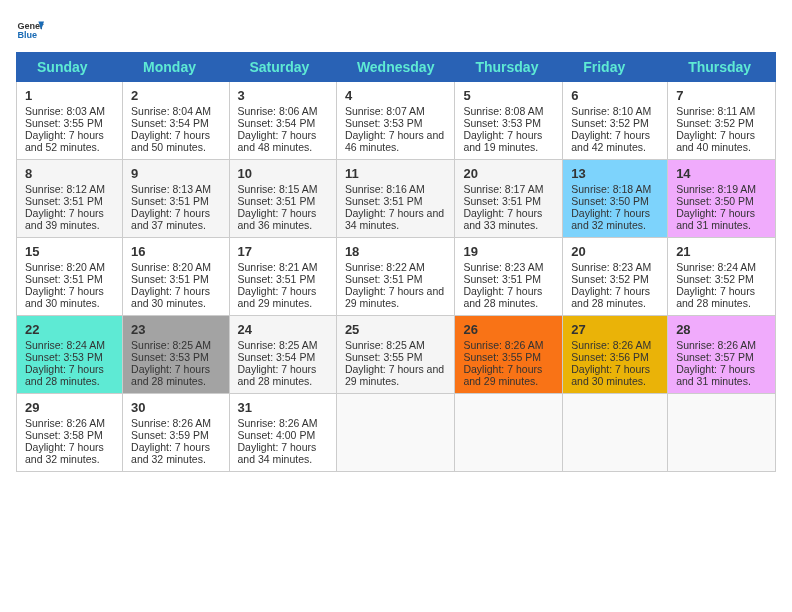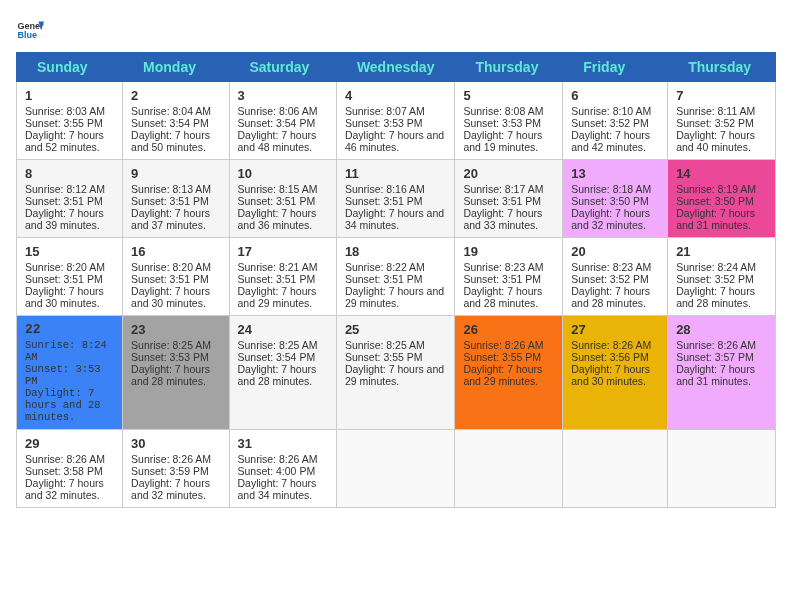--- a/index.html
+++ b/index.html
@@ -114,34 +114,34 @@
         <td><span class="day-num">5</span><span>Sunrise: 8:08 AM<br></span><span>Sunset: 3:53 PM<br></span><span>Daylight: 7 hours and 19 minutes.</span></td>
         <td><span class="day-num">6</span><span>Sunrise: 8:10 AM<br></span><span>Sunset: 3:52 PM<br></span><span>Daylight: 7 hours and 42 minutes.</span></td>
         <td><span class="day-num">7</span><span>Sunrise: 8:11 AM<br></span><span>Sunset: 3:52 PM<br></span><span>Daylight: 7 hours and 40 minutes.</span></td>
       </tr>
       <tr>
         <td style="background: rgb(245, 245, 245);"><span class="day-num">8</span><span>Sunrise: 8:12 AM<br></span><span>Sunset: 3:51 PM<br></span><span>Daylight: 7 hours and 39 minutes.</span></td>
         <td style="background: rgb(245, 245, 245);"><span class="day-num">9</span><span>Sunrise: 8:13 AM<br></span><span>Sunset: 3:51 PM<br></span><span>Daylight: 7 hours and 37 minutes.</span></td>
         <td style="background: rgb(245, 245, 245); margin-top: 32px;"><span class="day-num">10</span><span>Sunrise: 8:15 AM<br></span><span>Sunset: 3:51 PM<br></span><span>Daylight: 7 hours and 36 minutes.</span></td>
         <td style="background: rgb(245, 245, 245);"><span class="day-num">11</span><span>Sunrise: 8:16 AM<br></span><span>Sunset: 3:51 PM<br></span><span>Daylight: 7 hours and 34 minutes.</span></td>
         <td style="background: rgb(245, 245, 245);"><span class="day-num">20</span><span>Sunrise: 8:17 AM<br></span><span>Sunset: 3:51 PM<br></span><span>Daylight: 7 hours and 33 minutes.</span></td>
-        <td style="background: #f0abfc;"><span class="day-num">13</span><span>Sunrise: 8:18 AM<br></span><span>Sunset: 3:50 PM<br></span><span>Daylight: 7 hours and 32 minutes.</span></td>
-        <td style="background: #ec4899;"><span class="day-num">14</span><span>Sunrise: 8:19 AM<br></span><span>Sunset: 3:50 PM<br></span><span>Daylight: 7 hours and 31 minutes.</span></td>
+        <td style="background: #7dd3fc;"><span class="day-num">13</span><span>Sunrise: 8:18 AM<br></span><span>Sunset: 3:50 PM<br></span><span>Daylight: 7 hours and 32 minutes.</span></td>
+        <td style="background: #f0abfc;"><span class="day-num">14</span><span>Sunrise: 8:19 AM<br></span><span>Sunset: 3:50 PM<br></span><span>Daylight: 7 hours and 31 minutes.</span></td>
       </tr>
       <tr>
         <td><span class="day-num">15</span><span>Sunrise: 8:20 AM<br></span><span>Sunset: 3:51 PM<br></span><span>Daylight: 7 hours and 30 minutes.</span></td>
         <td><span class="day-num">16</span><span>Sunrise: 8:20 AM<br></span><span>Sunset: 3:51 PM<br></span><span>Daylight: 7 hours and 30 minutes.</span></td>
         <td><span class="day-num">17</span><span>Sunrise: 8:21 AM<br></span><span>Sunset: 3:51 PM<br></span><span>Daylight: 7 hours and 29 minutes.</span></td>
         <td><span class="day-num">18</span><span>Sunrise: 8:22 AM<br></span><span>Sunset: 3:51 PM<br></span><span>Daylight: 7 hours and 29 minutes.</span></td>
         <td><span class="day-num">19</span><span>Sunrise: 8:23 AM<br></span><span>Sunset: 3:51 PM<br></span><span>Daylight: 7 hours and 28 minutes.</span></td>
         <td><span class="day-num">20</span><span>Sunrise: 8:23 AM<br></span><span>Sunset: 3:52 PM<br></span><span>Daylight: 7 hours and 28 minutes.</span></td>
         <td><span class="day-num">21</span><span>Sunrise: 8:24 AM<br></span><span>Sunset: 3:52 PM<br></span><span>Daylight: 7 hours and 28 minutes.</span></td>
       </tr>
       <tr>
-        <td style="background: #3b82f6; font-family: Liberation Mono, monospace;"><span class="day-num">22</span><span>Sunrise: 8:24 AM<br></span><span>Sunset: 3:53 PM<br></span><span>Daylight: 7 hours and 28 minutes.</span></td>
+        <td style="background: #5eead4;"><span class="day-num">22</span><span>Sunrise: 8:24 AM<br></span><span>Sunset: 3:53 PM<br></span><span>Daylight: 7 hours and 28 minutes.</span></td>
         <td style="background: #a3a3a3;"><span class="day-num">23</span><span>Sunrise: 8:25 AM<br></span><span>Sunset: 3:53 PM<br></span><span>Daylight: 7 hours and 28 minutes.</span></td>
         <td style="background: rgb(245, 245, 245); margin-left: 48px;"><span class="day-num">24</span><span>Sunrise: 8:25 AM<br></span><span>Sunset: 3:54 PM<br></span><span>Daylight: 7 hours and 28 minutes.</span></td>
         <td style="background: rgb(245, 245, 245);"><span class="day-num">25</span><span>Sunrise: 8:25 AM<br></span><span>Sunset: 3:55 PM<br></span><span>Daylight: 7 hours and 29 minutes.</span></td>
         <td style="background: #f97316;"><span class="day-num">26</span><span>Sunrise: 8:26 AM<br></span><span>Sunset: 3:55 PM<br></span><span>Daylight: 7 hours and 29 minutes.</span></td>
         <td style="background: #eab308;"><span class="day-num">27</span><span>Sunrise: 8:26 AM<br></span><span>Sunset: 3:56 PM<br></span><span>Daylight: 7 hours and 30 minutes.</span></td>
         <td style="background: #f0abfc;"><span class="day-num">28</span><span>Sunrise: 8:26 AM<br></span><span>Sunset: 3:57 PM<br></span><span>Daylight: 7 hours and 31 minutes.</span></td>
       </tr>
       <tr>
         <td><span class="day-num">29</span><span>Sunrise: 8:26 AM<br></span><span>Sunset: 3:58 PM<br></span><span>Daylight: 7 hours and 32 minutes.</span></td>
         <td><span class="day-num">30</span><span>Sunrise: 8:26 AM<br></span><span>Sunset: 3:59 PM<br></span><span>Daylight: 7 hours and 32 minutes.</span></td>

